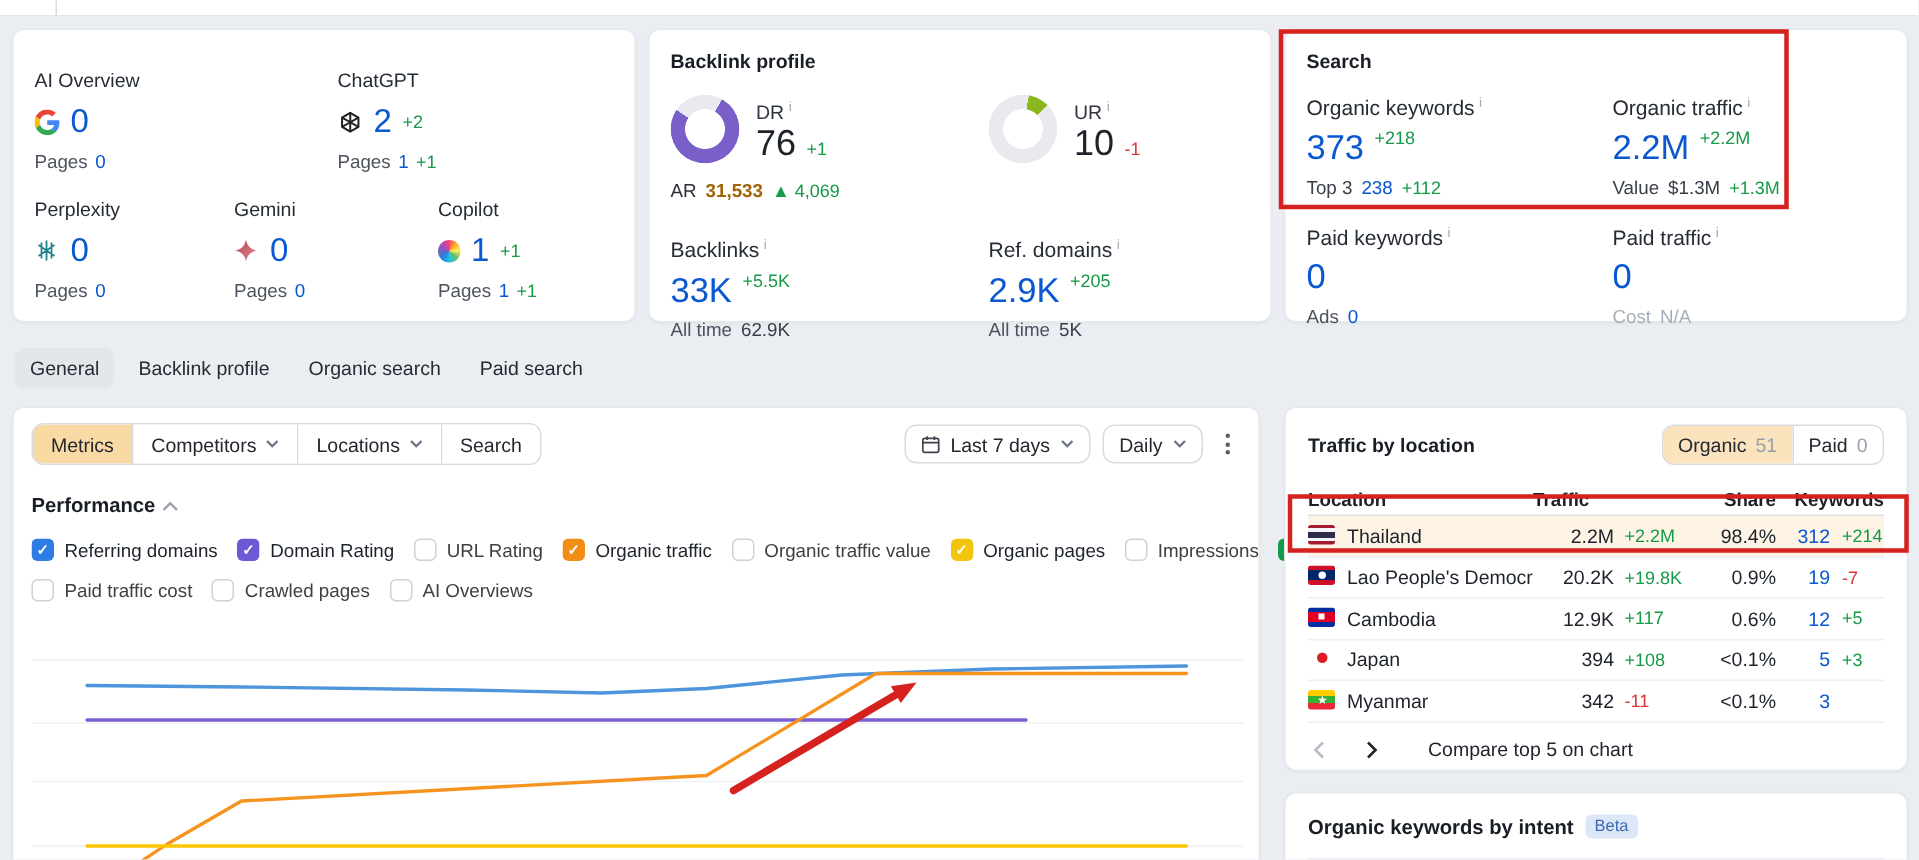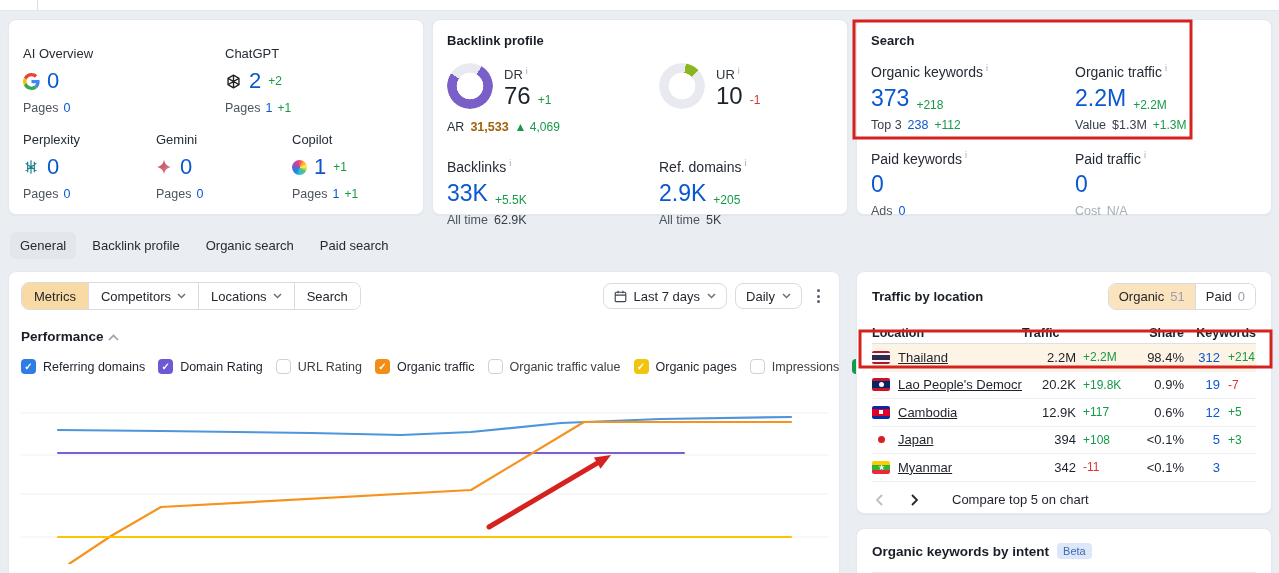--- a/index.html
+++ b/index.html
@@ -40,21 +40,21 @@
   .donut-row { display:flex; gap:11px; align-items:center; height:52px; }
   .donut { width:46px; height:46px; border-radius:50%;
     -webkit-mask:radial-gradient(circle, transparent 13px, #000 13.6px);
     mask:radial-gradient(circle, transparent 13px, #000 13.6px); }
   .rating-lbl { color:#30363f; font-size:13px; }
   .rating-val { font-size:24px; color:#1d222b; display:flex; align-items:baseline; gap:7px; }
   .ar-line { margin-top:8px; height:18px; font-size:12.5px; color:#2a3039; display:flex; gap:6px; }
   .ar-line .blue { color:#a16207;font-weight:bold; }
   .metric-block { margin-top:15px; }
   .metric-block .lbl { color:#262c35; font-size:14px; }
-  .metric-block .val-row { display:flex; align-items:flex-end; gap:7px; margin-top:5px; }
+  .metric-block .val-row { display:flex; align-items:flex-start; gap:7px; margin-top:5px; }
   .metric-block .big { font-size:23px; color:#0a57d1; }
   .sub-line { margin-top:6px; font-size:12.5px; color:#373e48; display:flex; gap:6px; }
   .sub-line .blue { color:#0a57d1; }
   .sub-line.all-muted { color:#a6aeb8; }
 
   
   .tabs { position:absolute; top:232px; left:10px; display:flex; gap:6px; }
   .tab { padding:6px 10px; border-radius:6px; font-size:13px; color:#262b33; cursor:pointer; }
   .tab.active { background:#e3e6ea; }
 
@@ -89,21 +89,21 @@
   .toggle { display:inline-flex; border:1px solid #d8dce2; border-radius:8px; overflow:hidden; }
   .tseg { padding:4px 10px; font-size:13px; color:#23272e; display:flex; gap:6px; align-items:center; background:#fff; cursor:pointer; height:25px; }
   .tseg .cnt { color:#98a0ab; }
   .tseg.active { background:#fbe3bd; }
   .tseg + .tseg { border-left:1px solid #d8dce2; }
 
   .loc-table { margin-top:12px; }
   .lrow { display:grid; grid-template-columns:1fr 54px 50px 58px 36px 36px; align-items:center; height:27.5px; border-bottom:1px solid #eef0f3; font-size:13px; }
   .lrow.hdr { font-weight:bold; font-size:12.5px; height:22px; border-bottom:1px solid #dcdfe4; color:#1b2029; }
   .lrow.hl { background:#fdf4e5; }
-  .lrow .loc { display:flex; align-items:center; gap:8px; overflow:hidden; white-space:nowrap;text-decoration:underline; }
+  .lrow .loc { display:flex; gap:8px; overflow:hidden; white-space:nowrap; }
   .lrow .tval { text-align:right; }
   .lrow .tdelta { padding-left:7px; font-size:12px; }
   .lrow .share { text-align:right; color:#1d222b; }
   .lrow .kwnum { text-align:right; color:#0a57d1; }
   .lrow .kwdelta { padding-left:8px; font-size:12px; }
   .hdr .h-traffic { grid-column:2 / span 2; }
   .hdr .h-share { text-align:right; }
   .hdr .h-kw { grid-column:5 / span 2; text-align:right; }
 
   .flag { width:18px; height:13px; border-radius:2px; flex:0 0 auto; position:relative; }
@@ -434,20 +434,34 @@
       </span>
     <span class="metric">
         <span class="box"></span>
         <span>Impressions</span>
       </span>
     <span class="metric on">
         <span class="box" style="background: rgb(21, 154, 74);"></span>
         <span>Paid traffic</span>
       </span>
   </div>
+  <div class="metrics-row" style="margin-top:12px">
+    <span class="metric">
+        <span class="box"></span>
+        <span>Paid traffic cost</span>
+      </span>
+    <span class="metric">
+        <span class="box"></span>
+        <span>Crawled pages</span>
+      </span>
+    <span class="metric">
+        <span class="box"></span>
+        <span>AI Overviews</span>
+      </span>
+  </div>
 
   <div class="chart-wrap">
     <svg id="chart-svg" width="808" height="178" viewBox="0 0 808 178">
         <line x1="0" x2="808" y1="27" y2="27" stroke="#f0f1f4" stroke-width="1"></line>
         <line x1="0" x2="808" y1="69" y2="69" stroke="#f0f1f4" stroke-width="1"></line>
         <line x1="0" x2="808" y1="108" y2="108" stroke="#f0f1f4" stroke-width="1"></line>
         <line x1="0" x2="808" y1="151" y2="151" stroke="#f0f1f4" stroke-width="1"></line>
         <polyline points="37,44 140,45 290,47 380,49 450,46 540,37 640,33 770,31" fill="none" stroke="#4e95dc" stroke-width="2.2" stroke-linejoin="round" stroke-linecap="round"></polyline>
         <polyline points="37,67 663,67" fill="none" stroke="#7a5ed2" stroke-width="2.2" stroke-linejoin="round" stroke-linecap="round"></polyline>
         <polyline points="48,178 90,150 140,121 450,104 563,36 770,36" fill="none" stroke="#f6921e" stroke-width="2.2" stroke-linejoin="round" stroke-linecap="round"></polyline>

